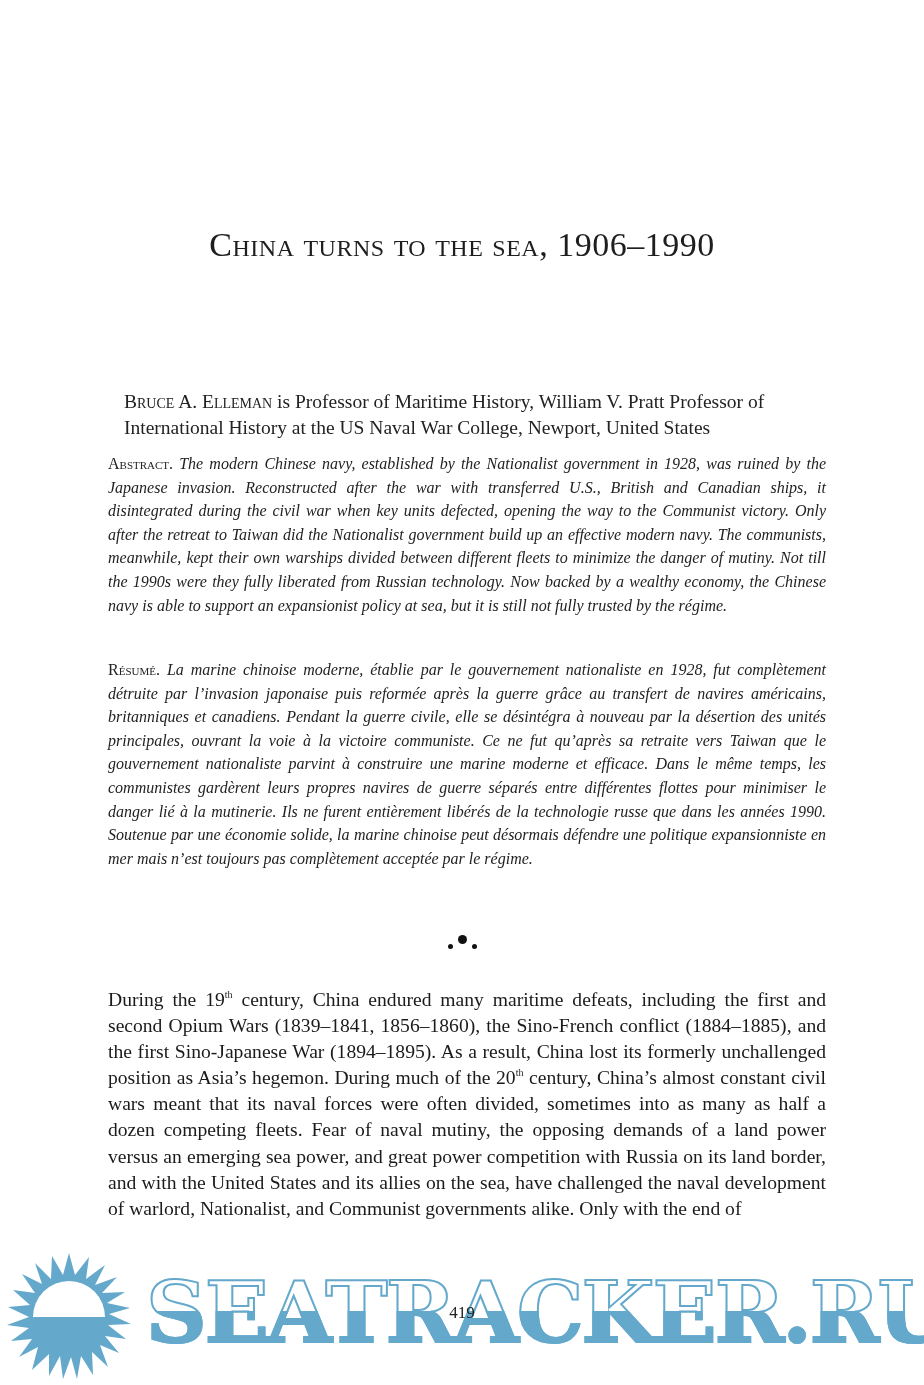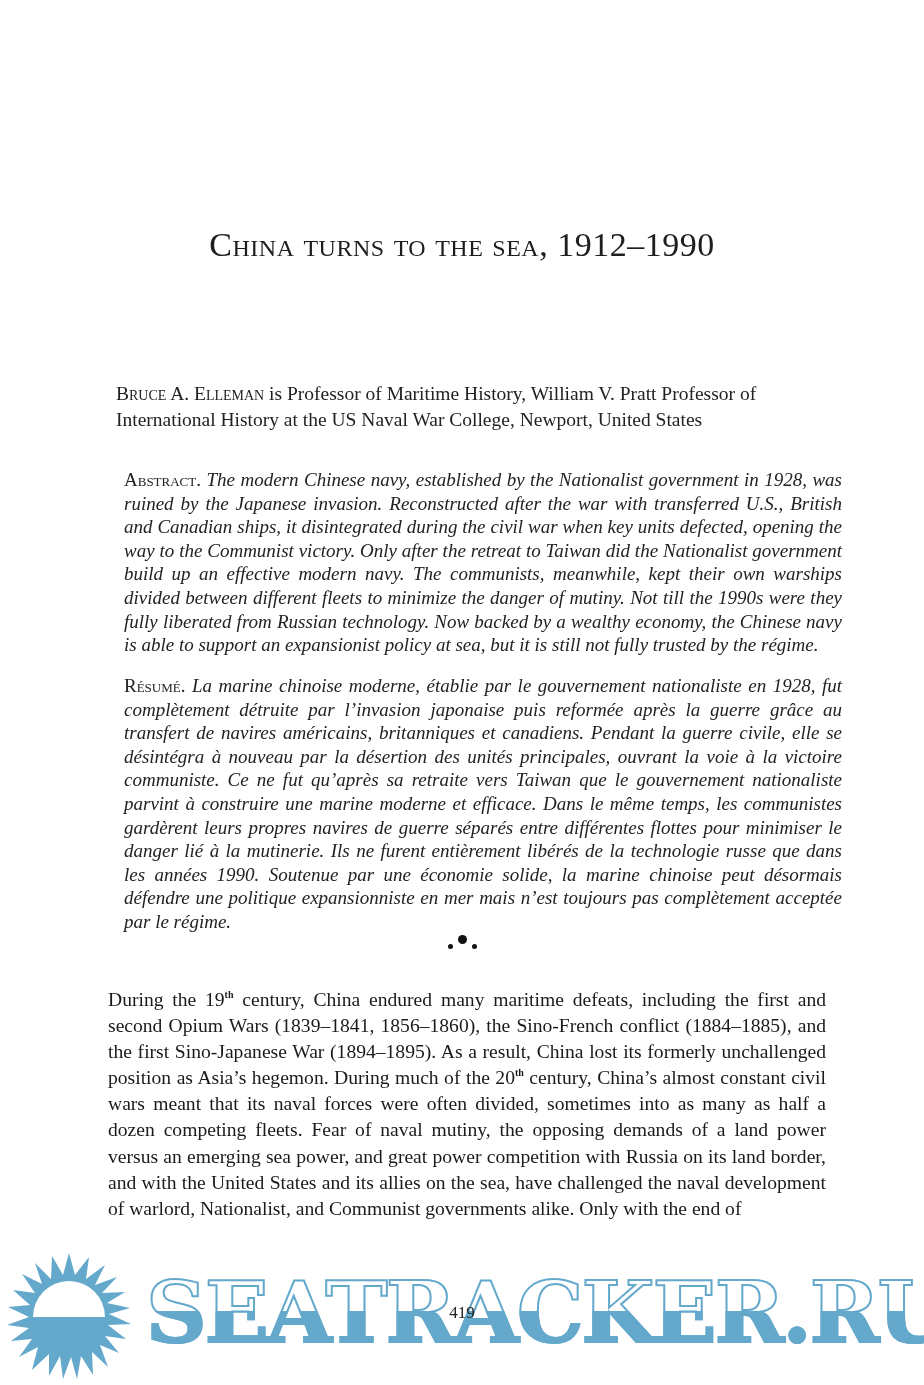--- a/index.html
+++ b/index.html
@@ -17,50 +17,50 @@
       font-size: 34px; letter-spacing: 0.5px;
       font-variant: small-caps;
       color: #1e1e1e;
       margin: 0; font-weight: normal;
     }
 
     .author {
       position: absolute; left: 108px; width: 720px; top: 373px;
       font-family: "Liberation Serif", serif;
       font-size: 19.5px; line-height: 26px; color: #222;
-      margin: 8px;
+      margin: 16px;
     }
     .sc { font-variant: small-caps; }
 
     .abstract, .resume {
       position: absolute; left: 108px; width: 718px;
       font-family: "Liberation Serif", serif;
-      font-size: 19px; line-height: 23.6px; color: #222;
-      text-align: justify; margin: 16px;
+      font-size: 16px; line-height: 23.6px; color: #222;
+      text-align: justify; margin: 0;
     }
     .abstract { top: 452px; }
     .resume { top: 658px; }
     .lead { font-variant: small-caps; font-style: normal; }
     .it { font-style: italic; }
 
     .ornament {
       position: absolute; left: 0; width: 924px; top: 922px; height: 30px;
       display: flex; justify-content: center; align-items: flex-end; gap: 5px;
     }
     .dot { background: #111; border-radius: 50%; display: inline-block; }
     .dot.s { width: 5px; height: 5px; margin-bottom: 3px; }
     .dot.l { width: 9px; height: 9px; margin-bottom: 8px; }
 
     .body-text {
       position: absolute; left: 108px; width: 718px; top: 987px;
       font-family: "Liberation Serif", serif;
       font-size: 19.6px; line-height: 26.1px; color: #1a1a1a;
       text-align: justify; margin: 0;
     }
-    sup { font-size: 10px; line-height: 0; vertical-align: 8px; font-weight: bold; }
+    sup { font-size: 10px; line-height: 0; vertical-align: 8px; }
 
     .watermark {
       position: absolute; left: 0; top: 1248px; width: 812px; height: 137px;
     }
     .sun { position: absolute; left: 0; top: 4px; width: 138px; height: 130px; }
     .wm-text {
       position: absolute; left: 146px; top: 20px;
       font-family: "DejaVu Serif", serif; font-weight: bold;
       font-size: 84px; letter-spacing: -2px; line-height: 90px;
       color: transparent;
@@ -74,21 +74,21 @@
       position: absolute; left: 0; width: 924px; top: 1303px;
       text-align: center;
       font-family: "Liberation Serif", serif; font-size: 17px; color: #222;
     }
   </style>
 </head>
 <body>
 
 <div class="page">
 
-  <h1 class="title">China turns to the sea, 1912–1990</h1>
+  <h1 class="title">China turns to the sea, 1906–1990</h1>
 
   <p class="author"><span class="sc">Bruce A. Elleman</span><span> is Professor of Maritime History, William V. Pratt Professor of International History at the US Naval War College, Newport, United States</span></p>
 
   <p class="abstract"><span class="lead">Abstract.</span><span class="it"> The modern Chinese navy, established by the Nationalist government in 1928, was ruined by the Japanese invasion. Reconstructed after the war with transferred U.S., British and Canadian ships, it disintegrated during the civil war when key units defected, opening the way to the Communist victory. Only after the retreat to Taiwan did the Nationalist government build up an effective modern navy. The communists, meanwhile, kept their own warships divided between different fleets to minimize the danger of mutiny. Not till the 1990s were they fully liberated from Russian technology. Now backed by a wealthy economy, the Chinese navy is able to support an expansionist policy at sea, but it is still not fully trusted by the régime.</span></p>
 
   <p class="resume"><span class="lead">Résumé.</span><span class="it"> La marine chinoise moderne, établie par le gouvernement nationaliste en 1928, fut complètement détruite par l’invasion japonaise puis reformée après la guerre grâce au transfert de navires américains, britanniques et canadiens. Pendant la guerre civile, elle se désintégra à nouveau par la désertion des unités principales, ouvrant la voie à la victoire communiste. Ce ne fut qu’après sa retraite vers Taiwan que le gouvernement nationaliste parvint à construire une marine moderne et efficace. Dans le même temps, les communistes gardèrent leurs propres navires de guerre séparés entre différentes flottes pour minimiser le danger lié à la mutinerie. Ils ne furent entièrement libérés de la technologie russe que dans les années 1990. Soutenue par une économie solide, la marine chinoise peut désormais défendre une politique expansionniste en mer mais n’est toujours pas complètement acceptée par le régime.</span></p>
 
   <div class="ornament">
     <span class="dot s"></span>
     <span class="dot l"></span>

